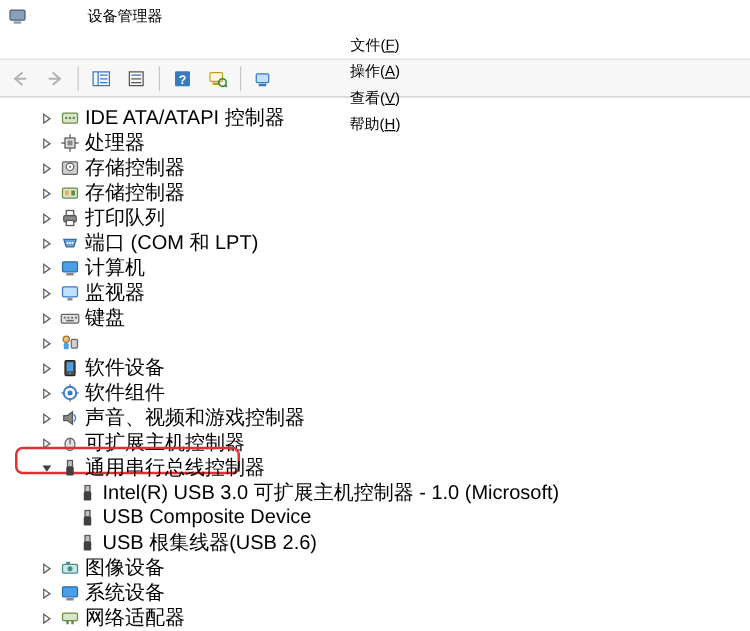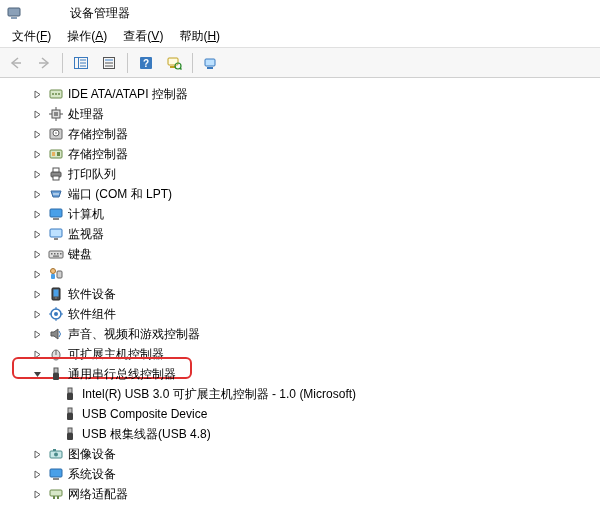--- a/index.html
+++ b/index.html
@@ -17,20 +17,21 @@
     height: 26px; padding: 0 6px;
     background: #fff;
   }
   .titlebar .app-icon { width: 16px; height: 16px; margin-right: 6px; }
   .titlebar .title { font-size: 12px; margin-left: 42px; }
   .menubar {
     display: flex; align-items: center;
     height: 22px; padding: 0 4px;
     background: #fff;
     border-bottom: 1px solid #e0e0e0;
+    flex-direction: column;
   }
   .menubar .menu-item { padding: 2px 8px; cursor: default; }
   .menubar .menu-item u { text-decoration: underline; }
   .toolbar {
     display: flex; align-items: center; gap: 4px;
     height: 30px; padding: 2px 4px;
     background: #f7f7f7;
     border-bottom: 1px solid #d0d0d0;
   }
   .toolbar .tbtn {
@@ -45,21 +46,21 @@
   .row {
     display: flex; align-items: center; gap: 4px;
     height: 20px; position: relative;
   }
   .indent { display: inline-block; }
   .expander {
     width: 14px; height: 14px; display: flex; align-items: center; justify-content: center;
     color: #606060; font-size: 10px; cursor: default; user-select: none;
   }
   .icon { width: 16px; height: 16px; display: flex; align-items: center; justify-content: center; }
-  .label { font-size: 12px; white-space: nowrap; }
+  .label { font-size: 16px; white-space: nowrap; }
   .highlight-box {
     position: absolute; pointer-events: none;
     border: 2px solid #e03030; border-radius: 6px;
   }
   svg { display: block; }
 </style>
 </head>
 <body>
 
 <div class="titlebar">
@@ -418,21 +419,21 @@
     <span class="label">USB Composite Device</span>
   </div>
   <div class="row">
     <span class="indent" style="width:54px"></span>
     <span class="icon">
       <svg viewBox="0 0 16 16">
           <rect x="6" y="2" width="4" height="5" fill="#c0c0c0" stroke="#555"></rect>
           <rect x="5" y="7" width="6" height="7" rx="1" fill="#404040"></rect>
         </svg>
     </span>
-    <span class="label">USB 根集线器(USB 4.8)</span>
+    <span class="label">USB 根集线器(USB 2.6)</span>
   </div>
 
   <div class="row">
     <span class="indent" style="width:22px"></span>
     <span class="expander">
         <svg width="9" height="9" viewBox="0 0 9 9">
           <path d="M2 1 L7 4.5 L2 8 Z" fill="none" stroke="#606060"></path>
         </svg>
       </span>
     <span class="icon">

